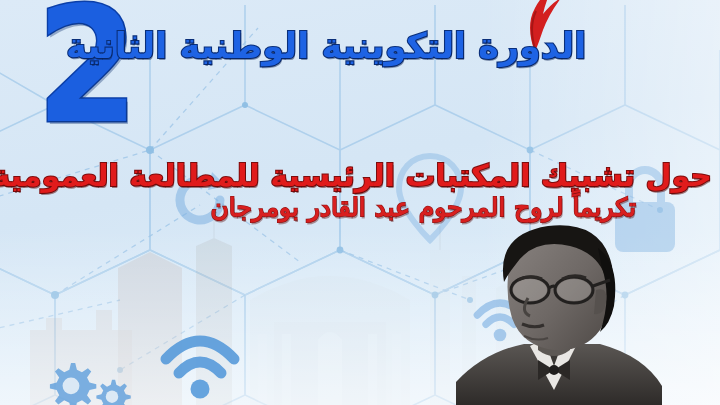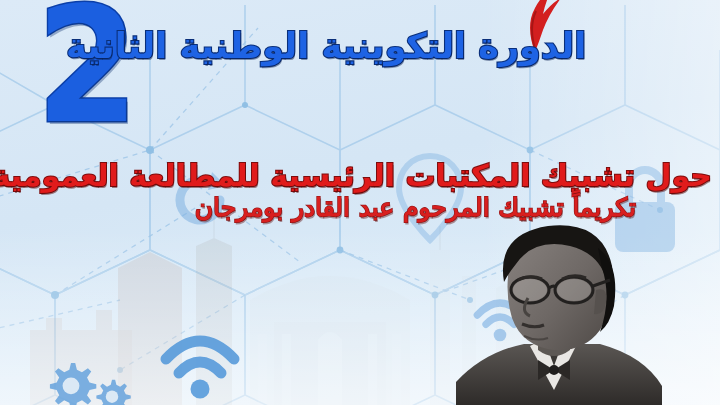--- a/index.html
+++ b/index.html
@@ -278,16 +278,16 @@
                Q44 30 38 46 Q34 58 30 68 Z" fill="#d31f1f"></path>
       <path d="M31 68 Q23 44 31 27" stroke="#a81515" stroke-width="2" fill="none"></path>
     </svg>
 
     <div class="big-two">2</div>
 
     <div class="line-blue">الدورة التكوينية الوطنية الثانية</div>
 
     <div class="line-red">حول تشبيك المكتبات الرئيسية للمطالعة العمومية</div>
 
-    <div class="line-tribute">تكريماً تشبيك المرحوم عبد القادر بومرجان</div>
+    <div class="line-tribute">تكريماً لروح المرحوم عبد القادر بومرجان</div>
   </div>
 
 </div>
 
 </body></html>

